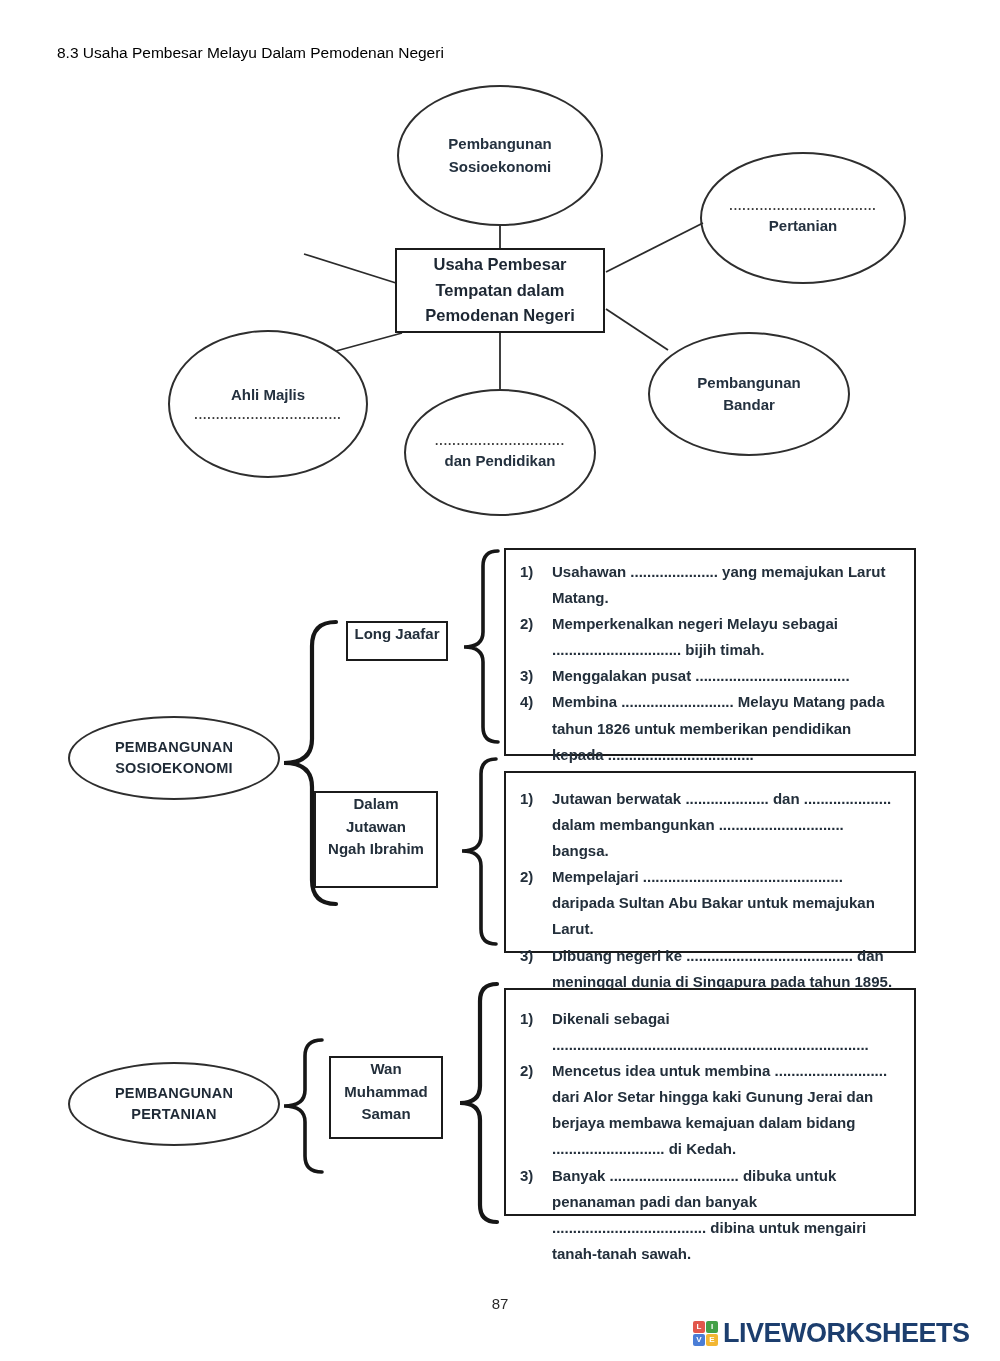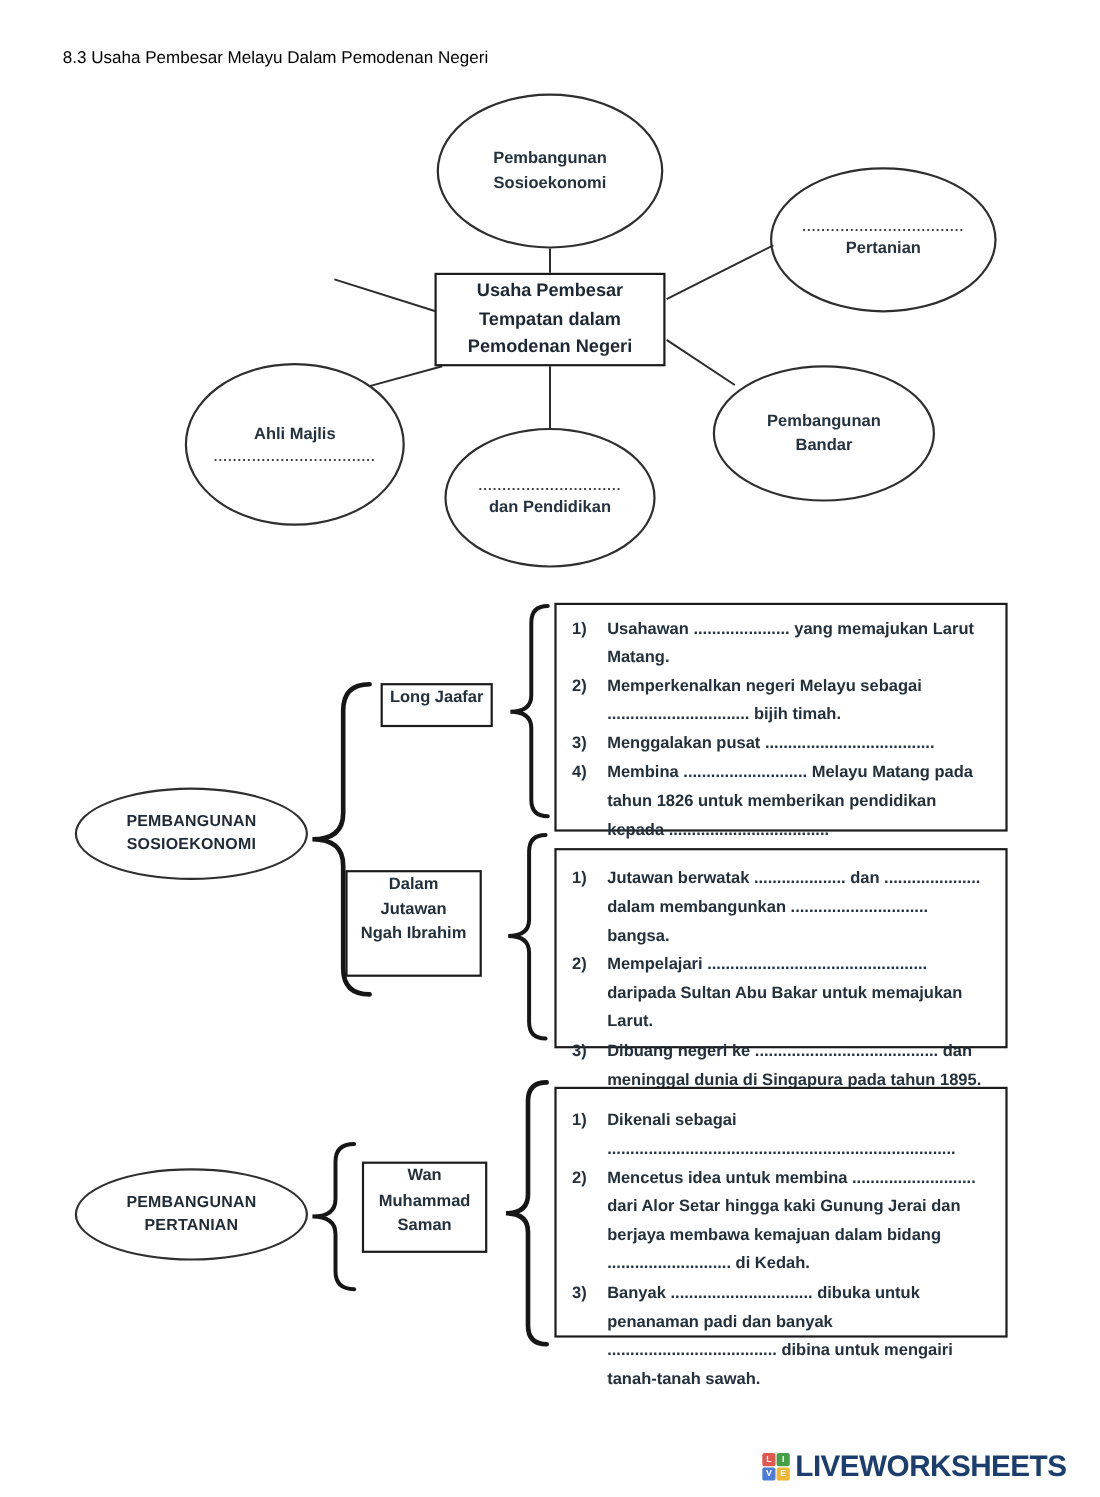--- a/index.html
+++ b/index.html
@@ -159,20 +159,21 @@
     <div class="fact">
       <div class="num">2)</div>
       <div class="txt">Mencetus idea untuk membina ........................... dari Alor Setar hingga kaki Gunung Jerai dan berjaya membawa kemajuan dalam bidang ........................... di Kedah.</div>
     </div>
     <div class="fact">
       <div class="num">3)</div>
       <div class="txt">Banyak ............................... dibuka untuk penanaman padi dan banyak ..................................... dibina untuk mengairi tanah-tanah sawah.</div>
     </div>
   </div>
 
+  <div class="abs pagenum" style="top:1295px;">87</div>
 
   <div class="abs lw" style="left:693px;top:1320px;">
     <div class="lw-grid">
       <div class="lw-sq sq0">L</div>
       <div class="lw-sq sq1">I</div>
       <div class="lw-sq sq2">V</div>
       <div class="lw-sq sq3">E</div>
     </div>
     <div class="lw-text">LIVEWORKSHEETS</div>
   </div>

